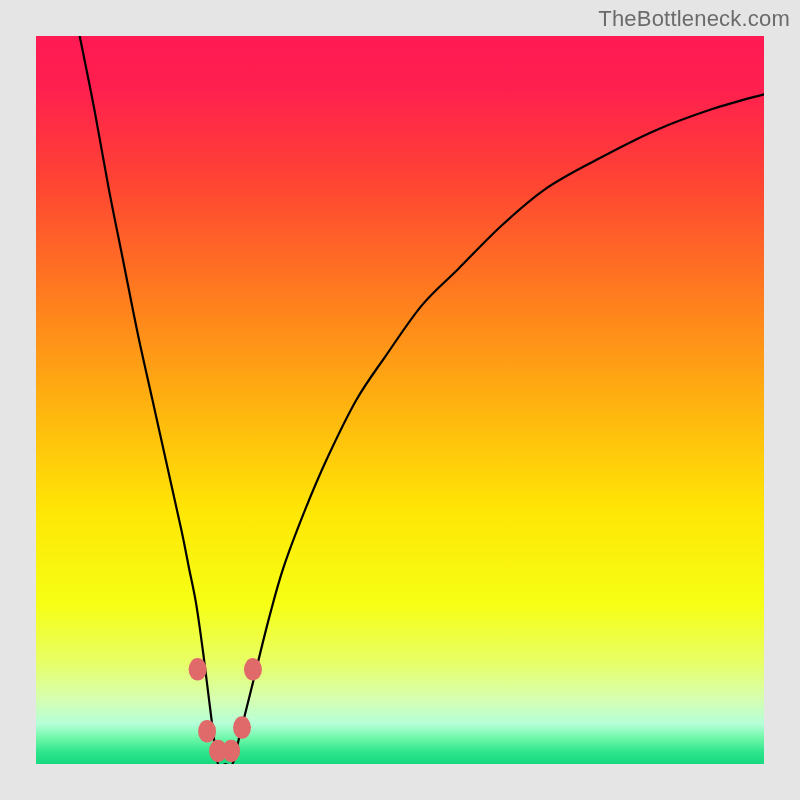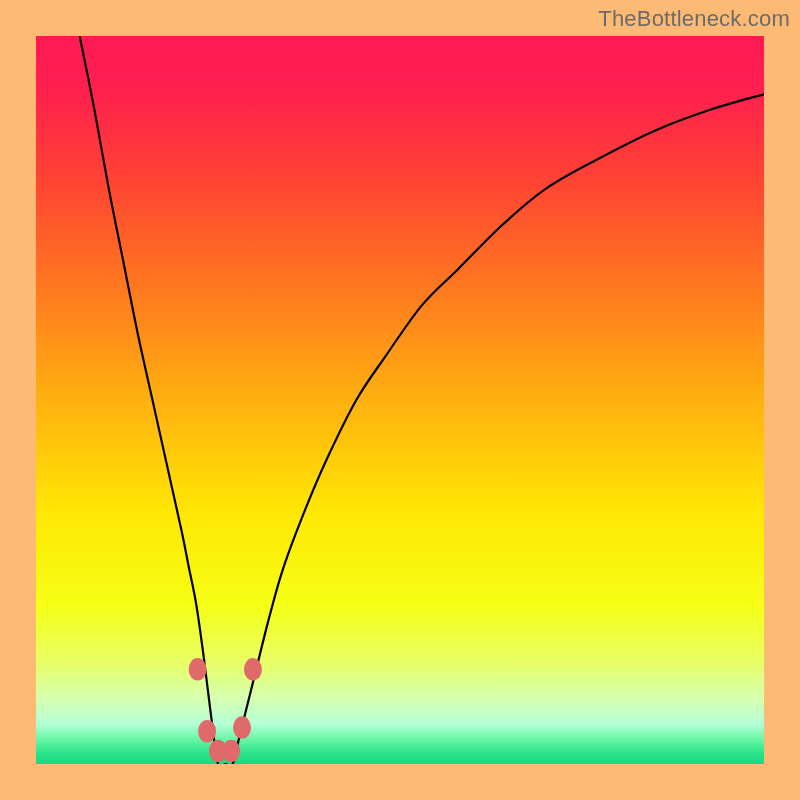--- a/index.html
+++ b/index.html
@@ -10,21 +10,21 @@
     background: #000;
     overflow: hidden;
     font-family: Arial, Helvetica, sans-serif;
   }
   .frame {
     position: absolute;
     left: 0;
     top: 0;
     width: 800px;
     height: 800px;
-    background: #fdba74;
+    background: #e5e5e5;
   }
   .plot-area {
     position: absolute;
     left: 36px;
     top: 36px;
     width: 728px;
     height: 728px;
     overflow: hidden;
   }
   .gradient {

